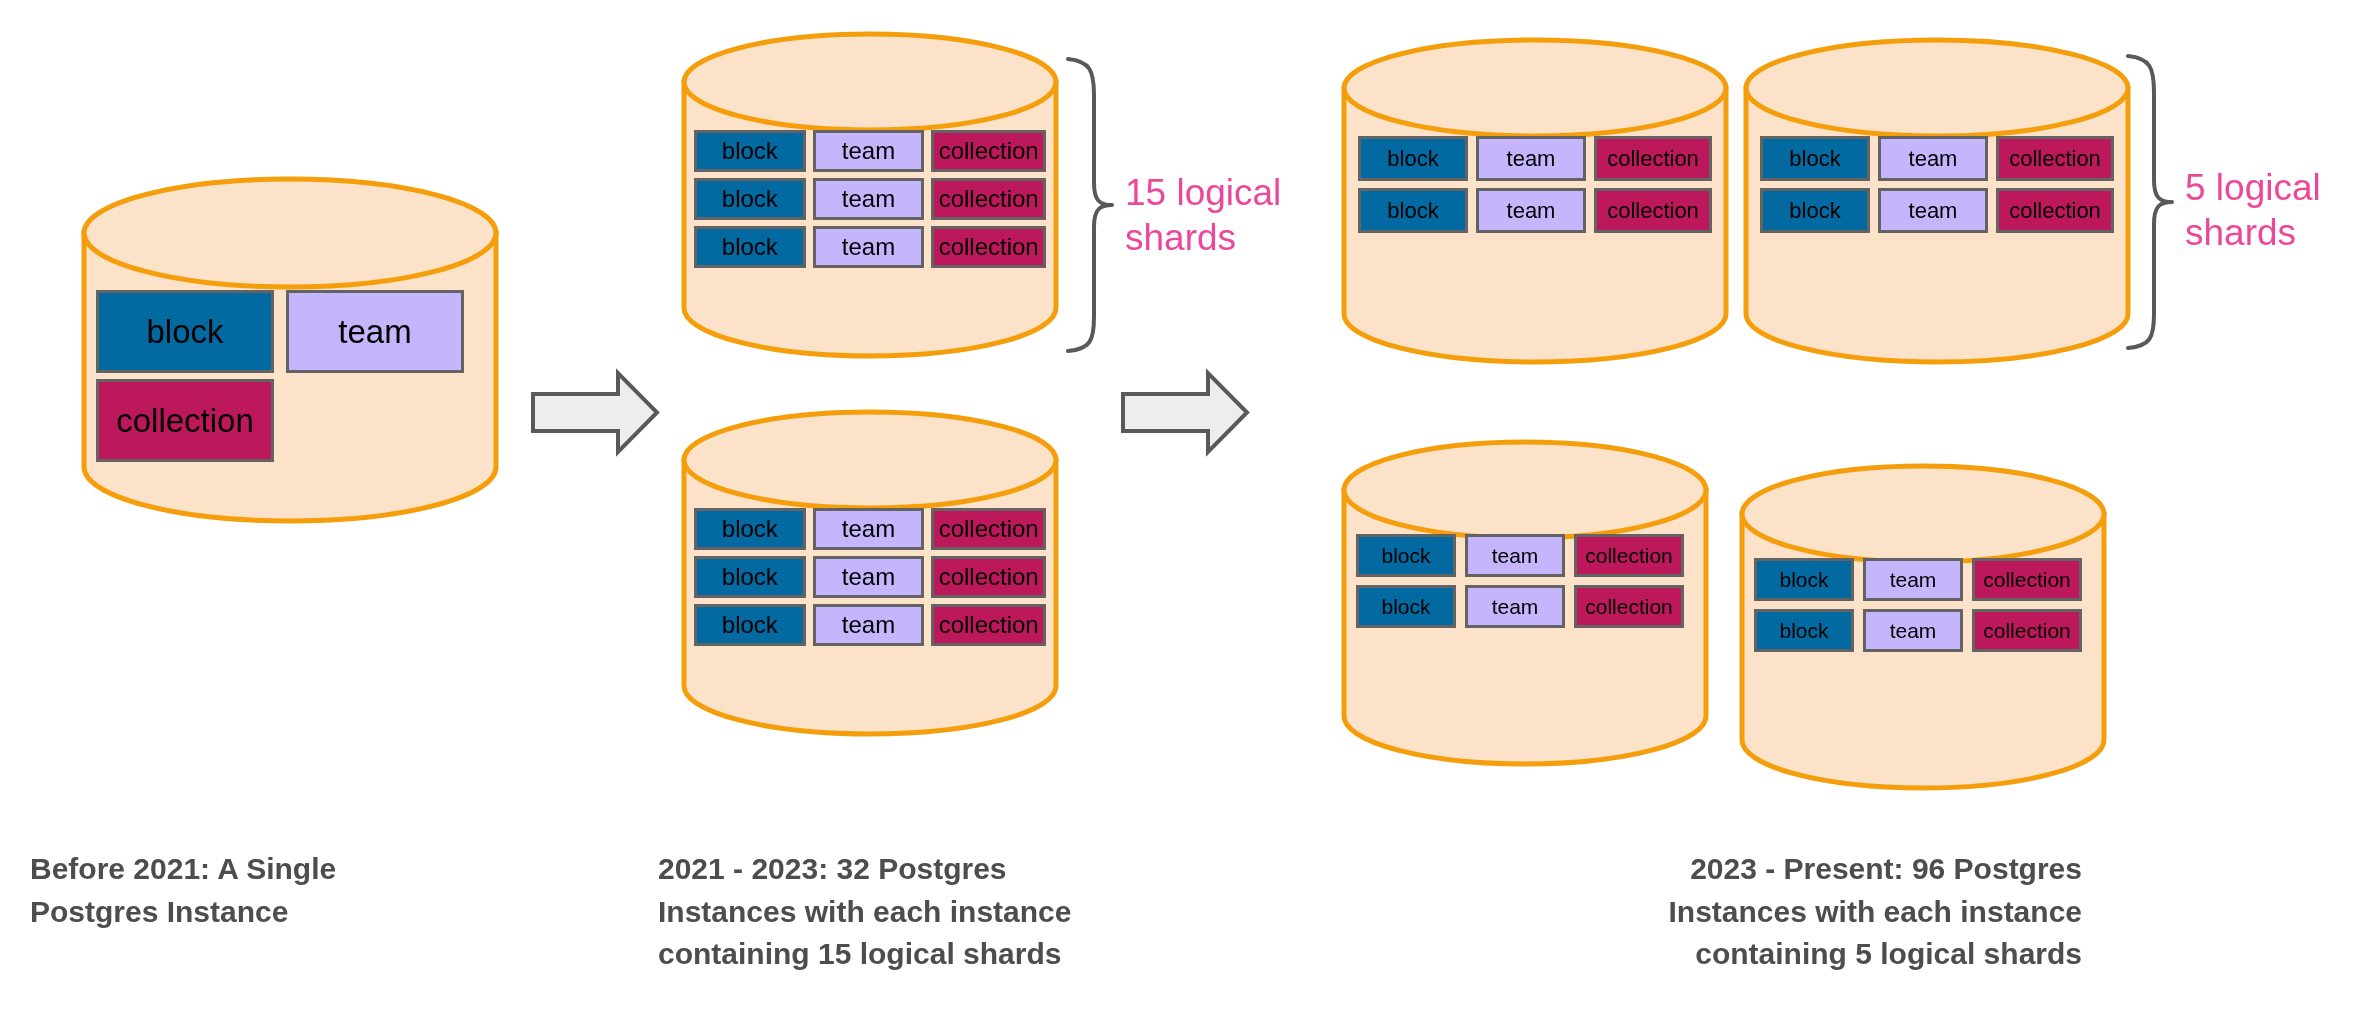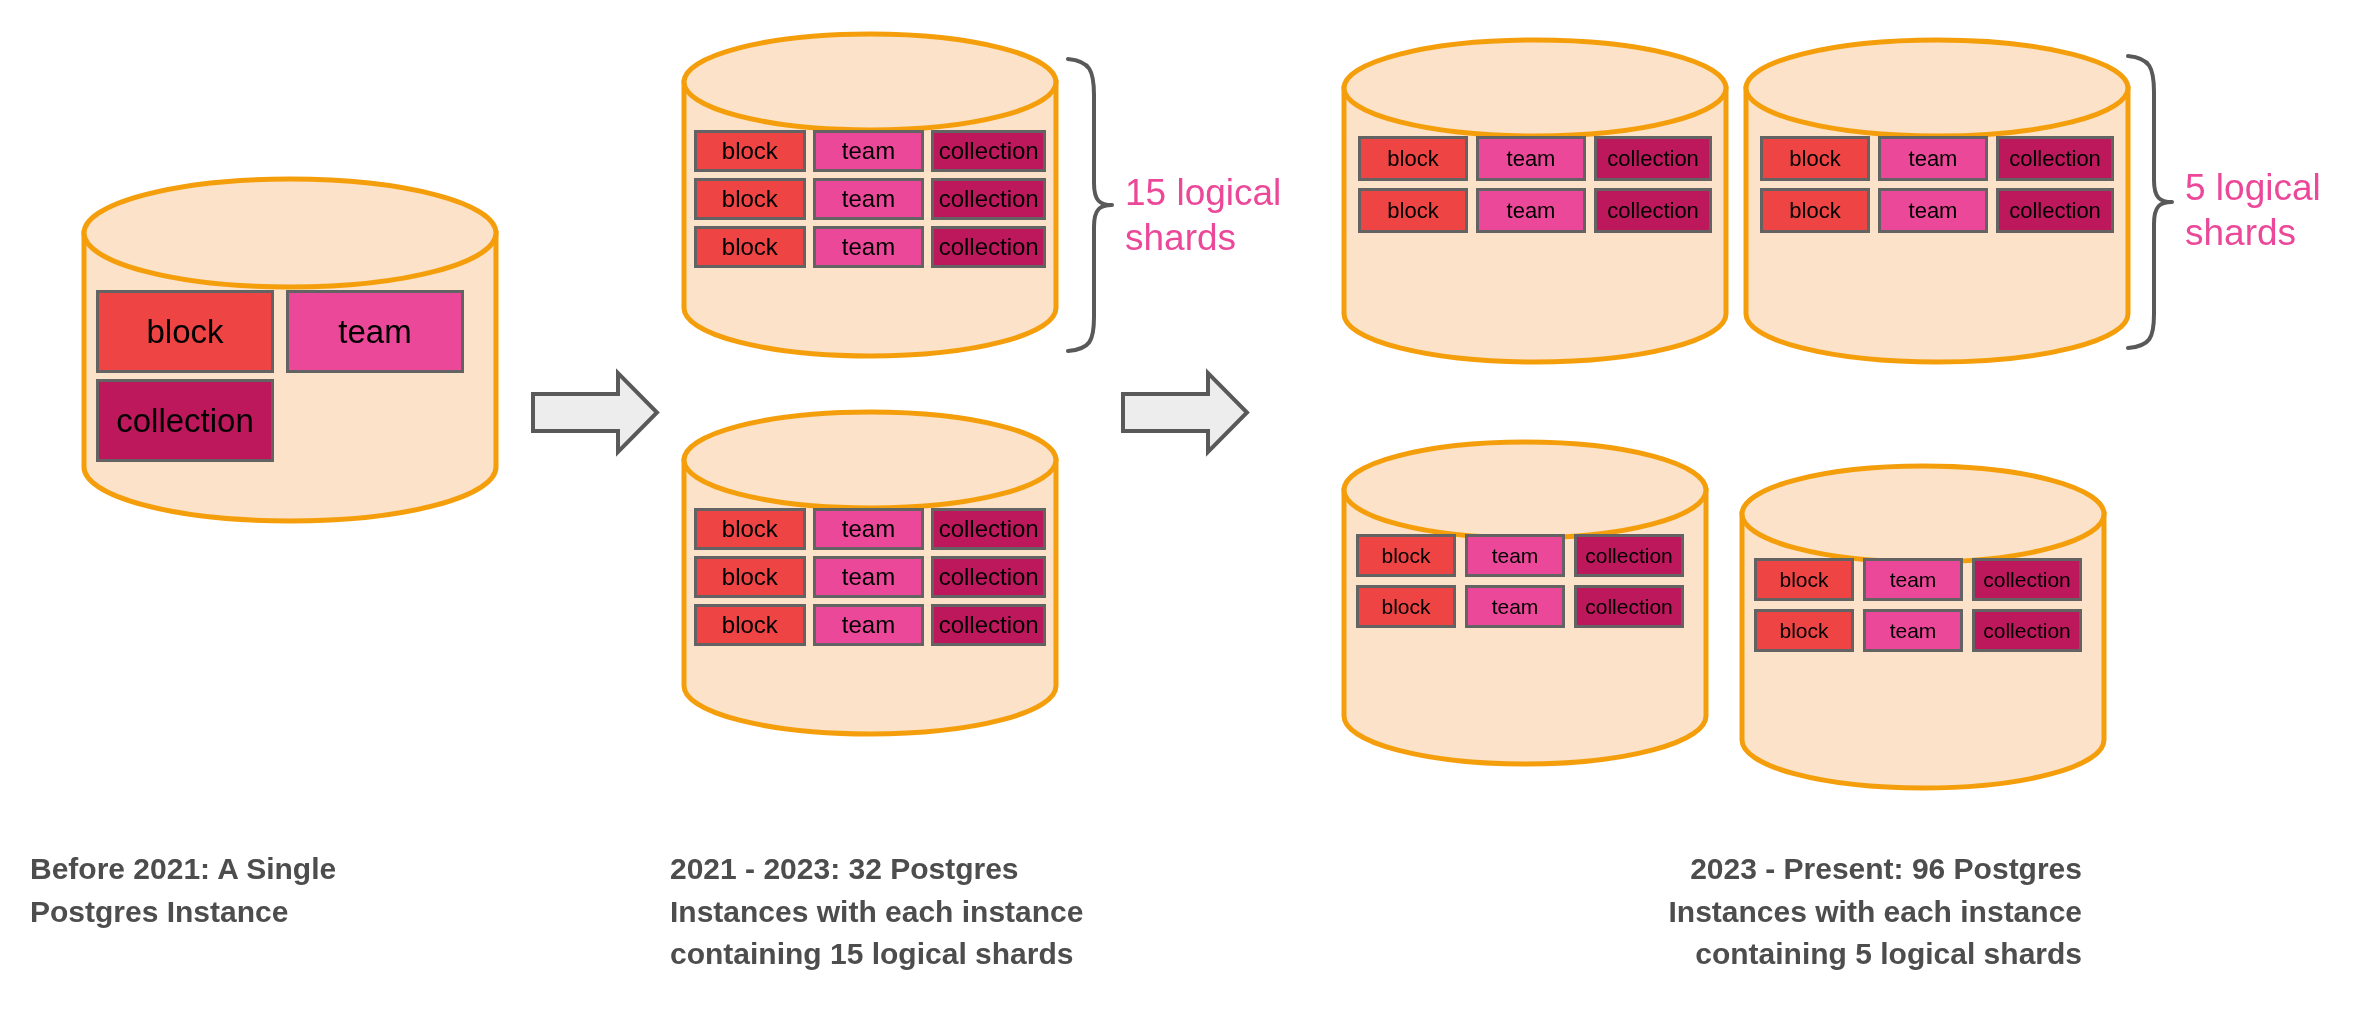--- a/index.html
+++ b/index.html
@@ -50,22 +50,22 @@
   .tbl {
     box-sizing: border-box;
     border: 3px solid #636363;
     display: flex;
     align-items: center;
     justify-content: center;
     color: #000000;
     white-space: nowrap;
     line-height: 1;
   }
-  .tbl.block      { background: #ef4444; }
-  .tbl.team       { background: #ec4899; text-align: right; }
+  .tbl.block      { background: #0369a1; }
+  .tbl.team       { background: #c4b5fd; text-align: right; }
   .tbl.collection { background: #be185d; }
 
   
   .arrow {
     position: absolute;
   }
   .arrow svg { display: block; overflow: visible; }
 
   
   .brace {
@@ -174,21 +174,21 @@
   <div class="brace" style="left:1060px; top:55px; width:60px; height:300px;">
     <svg width="60" height="300" viewBox="0 0 60 300">
       <path d="M8,4 C30,6 34,16 34,40 L34,128 C34,146 40,150 52,150
                C40,150 34,154 34,172 L34,262 C34,286 30,294 8,296" fill="none" stroke="#595959" stroke-width="4" stroke-linecap="round" stroke-linejoin="round"></path>
     </svg>
   </div>
 
   <div class="brace-label" style="left:1125px; top:170px; width:230px;">15 logical
 shards</div>
 
-  <div class="caption" style="left:658px; top:848px; width:600px;margin-left:12px;">2021 - 2023: 32 Postgres
+  <div class="caption" style="left:658px; top:848px; width:600px;">2021 - 2023: 32 Postgres
 Instances with each instance
 containing 15 logical shards</div>
 
   <div class="arrow" style="left:1120px; top:370px; width:130px; height:85px;">
     <svg width="130" height="85" viewBox="0 0 130 85">
       <path d="M3,24 L88,24 L88,3 L127,42.5 L88,82 L88,61 L3,61 Z" fill="#ededed" stroke="#595959" stroke-width="4" stroke-linejoin="miter"></path>
     </svg>
   </div>
 
   <div class="cyl" style="left:1340px; top:36px; width:390px; height:330px;">

